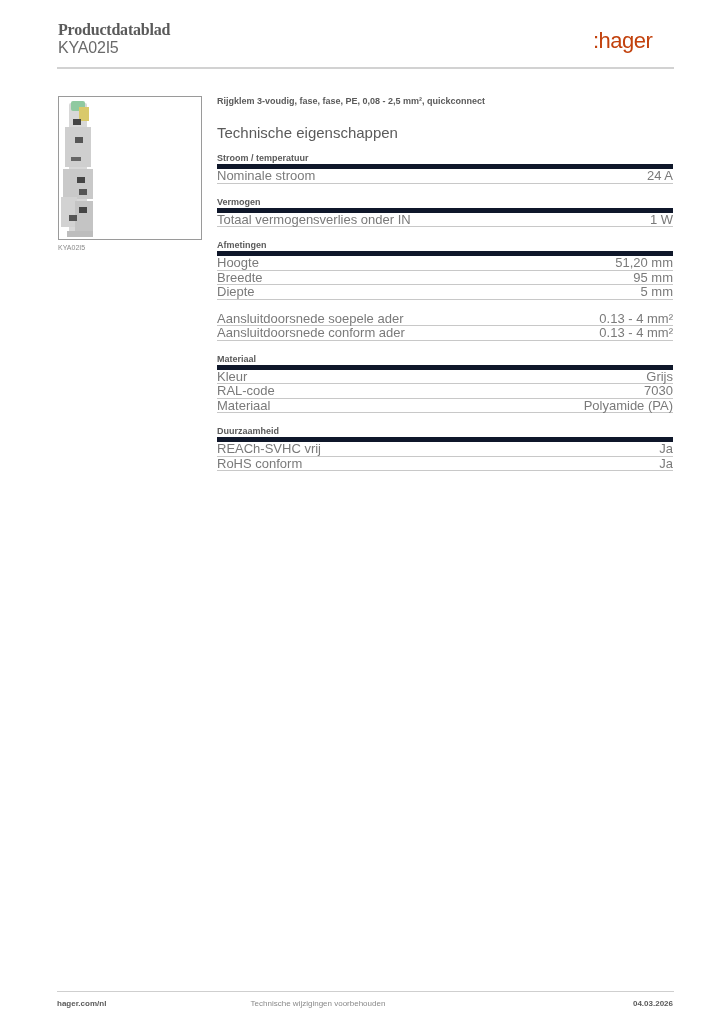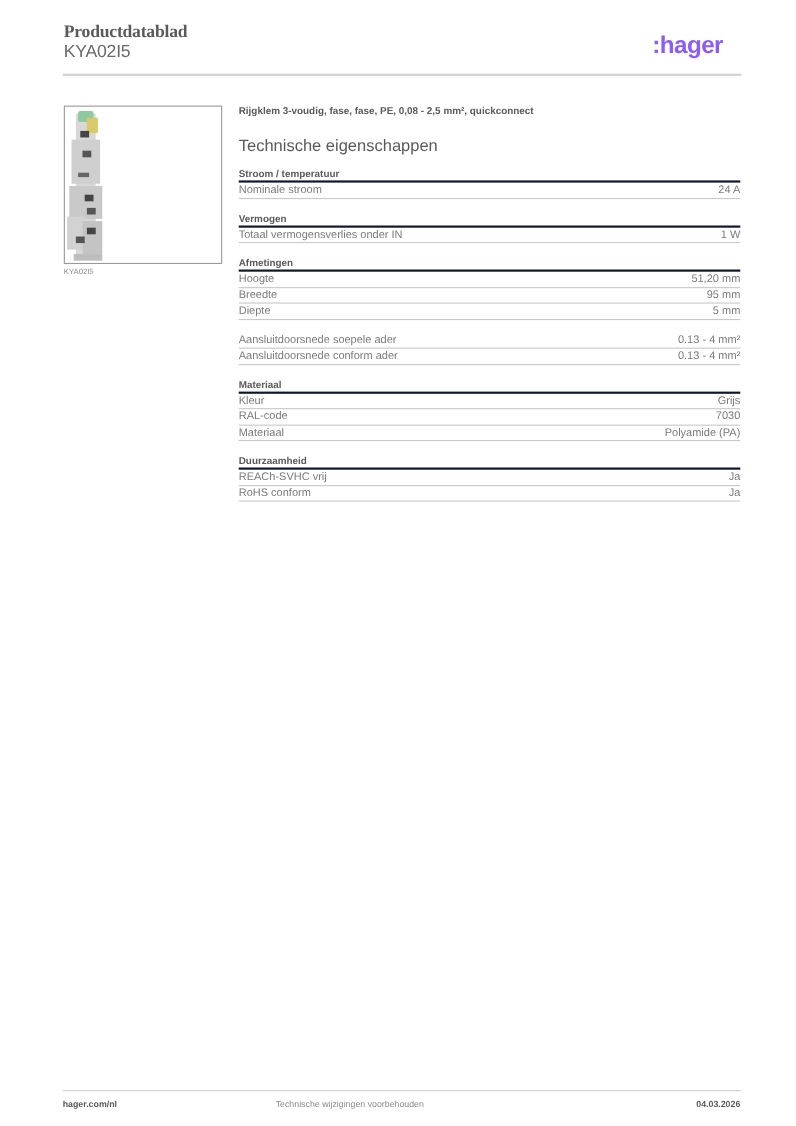--- a/index.html
+++ b/index.html
@@ -10,21 +10,21 @@
     .header-title {
       position: absolute; left: 58px; top: 21px;
       font-size: 16px; font-weight: bold; color: #5a5a5a; letter-spacing: -0.2px; font-family: Liberation Serif, serif;
     }
     .header-sub {
       position: absolute; left: 58px; top: 39px;
       font-size: 16px; color: #6a6a6a; letter-spacing: -0.2px;
     }
     .logo {
       position: absolute; left: 593px; top: 29px;
-      font-size: 22px; font-weight: bold; color: #8b5cf6; letter-spacing: -0.5px;
+      font-size: 22px; font-weight: normal; color: #c2410c; letter-spacing: -0.5px;
       line-height: 24px;
     }
     .header-rule {
       position: absolute; left: 57px; top: 67px; width: 617px; height: 2px;
       background: #d2d2d2;
     }
     .image-box {
       position: absolute; left: 58px; top: 96px; width: 142px; height: 142px;
       border: 1px solid #9a9a9a; background: #fff;
     }
@@ -39,25 +39,25 @@
       font-size: 9px; font-weight: bold; color: #5a5a5a; height: 14px; line-height: 14px;
     }
     .tech-title {
       margin-top: 18px; font-size: 15px; font-weight: normal; color: #5a5a5a;
       height: 13px; line-height: 13px;
     }
     .section { margin-top: 12px; }
     .section.first { margin-top: 13px; }
     .section-title {
       font-size: 9px; font-weight: bold; color: #5a5a5a;
-      height: 12px; line-height: 12px; border-bottom: 2px solid #0f172a;
+      height: 12px; line-height: 12px; border-bottom: 5px solid #0f172a;
     }
     .row {
       display: flex; justify-content: space-between; align-items: flex-end;
-      height: 13.5px; line-height: 13.5px; font-size: 10px; color: #7a7a7a;
+      height: 13.5px; line-height: 13.5px; font-size: 13px; color: #7a7a7a;
       border-bottom: 1px solid #c8c8c8;
     }
     .row .val { text-align: right; }
     .footer-rule {
       position: absolute; left: 57px; top: 991px; width: 617px; height: 1px;
       background: #cfcfcf;
     }
     .footer-left {
       position: absolute; left: 57px; top: 999px; font-size: 8px; font-weight: bold; color: #5a5a5a;
     }

